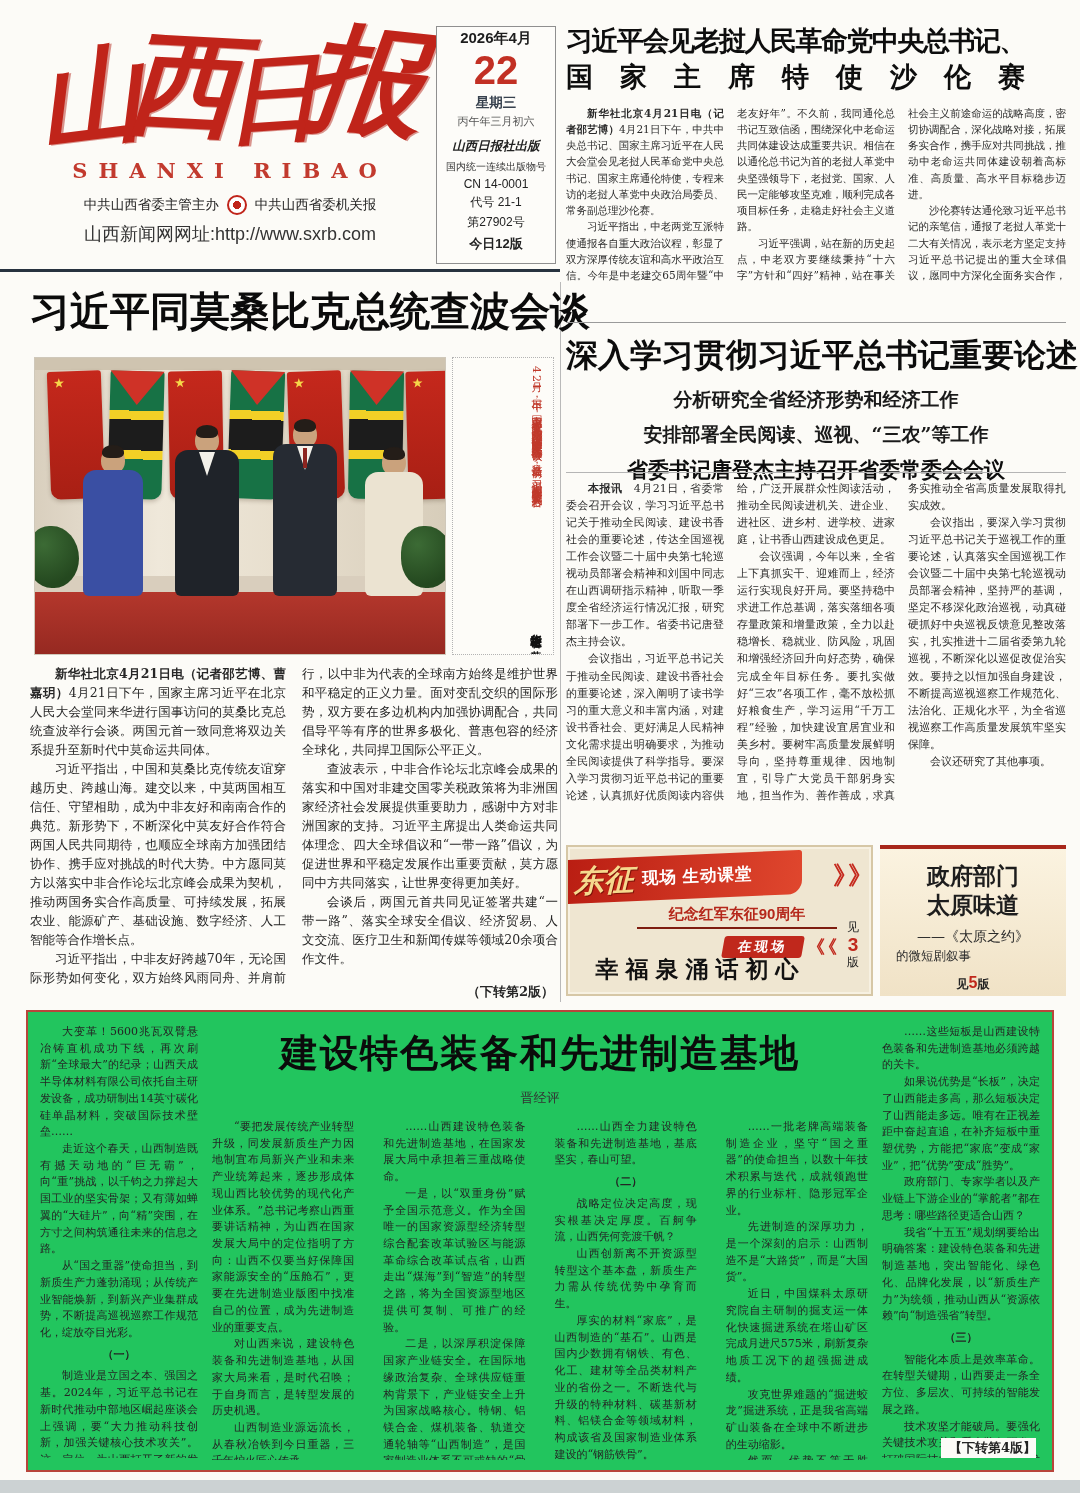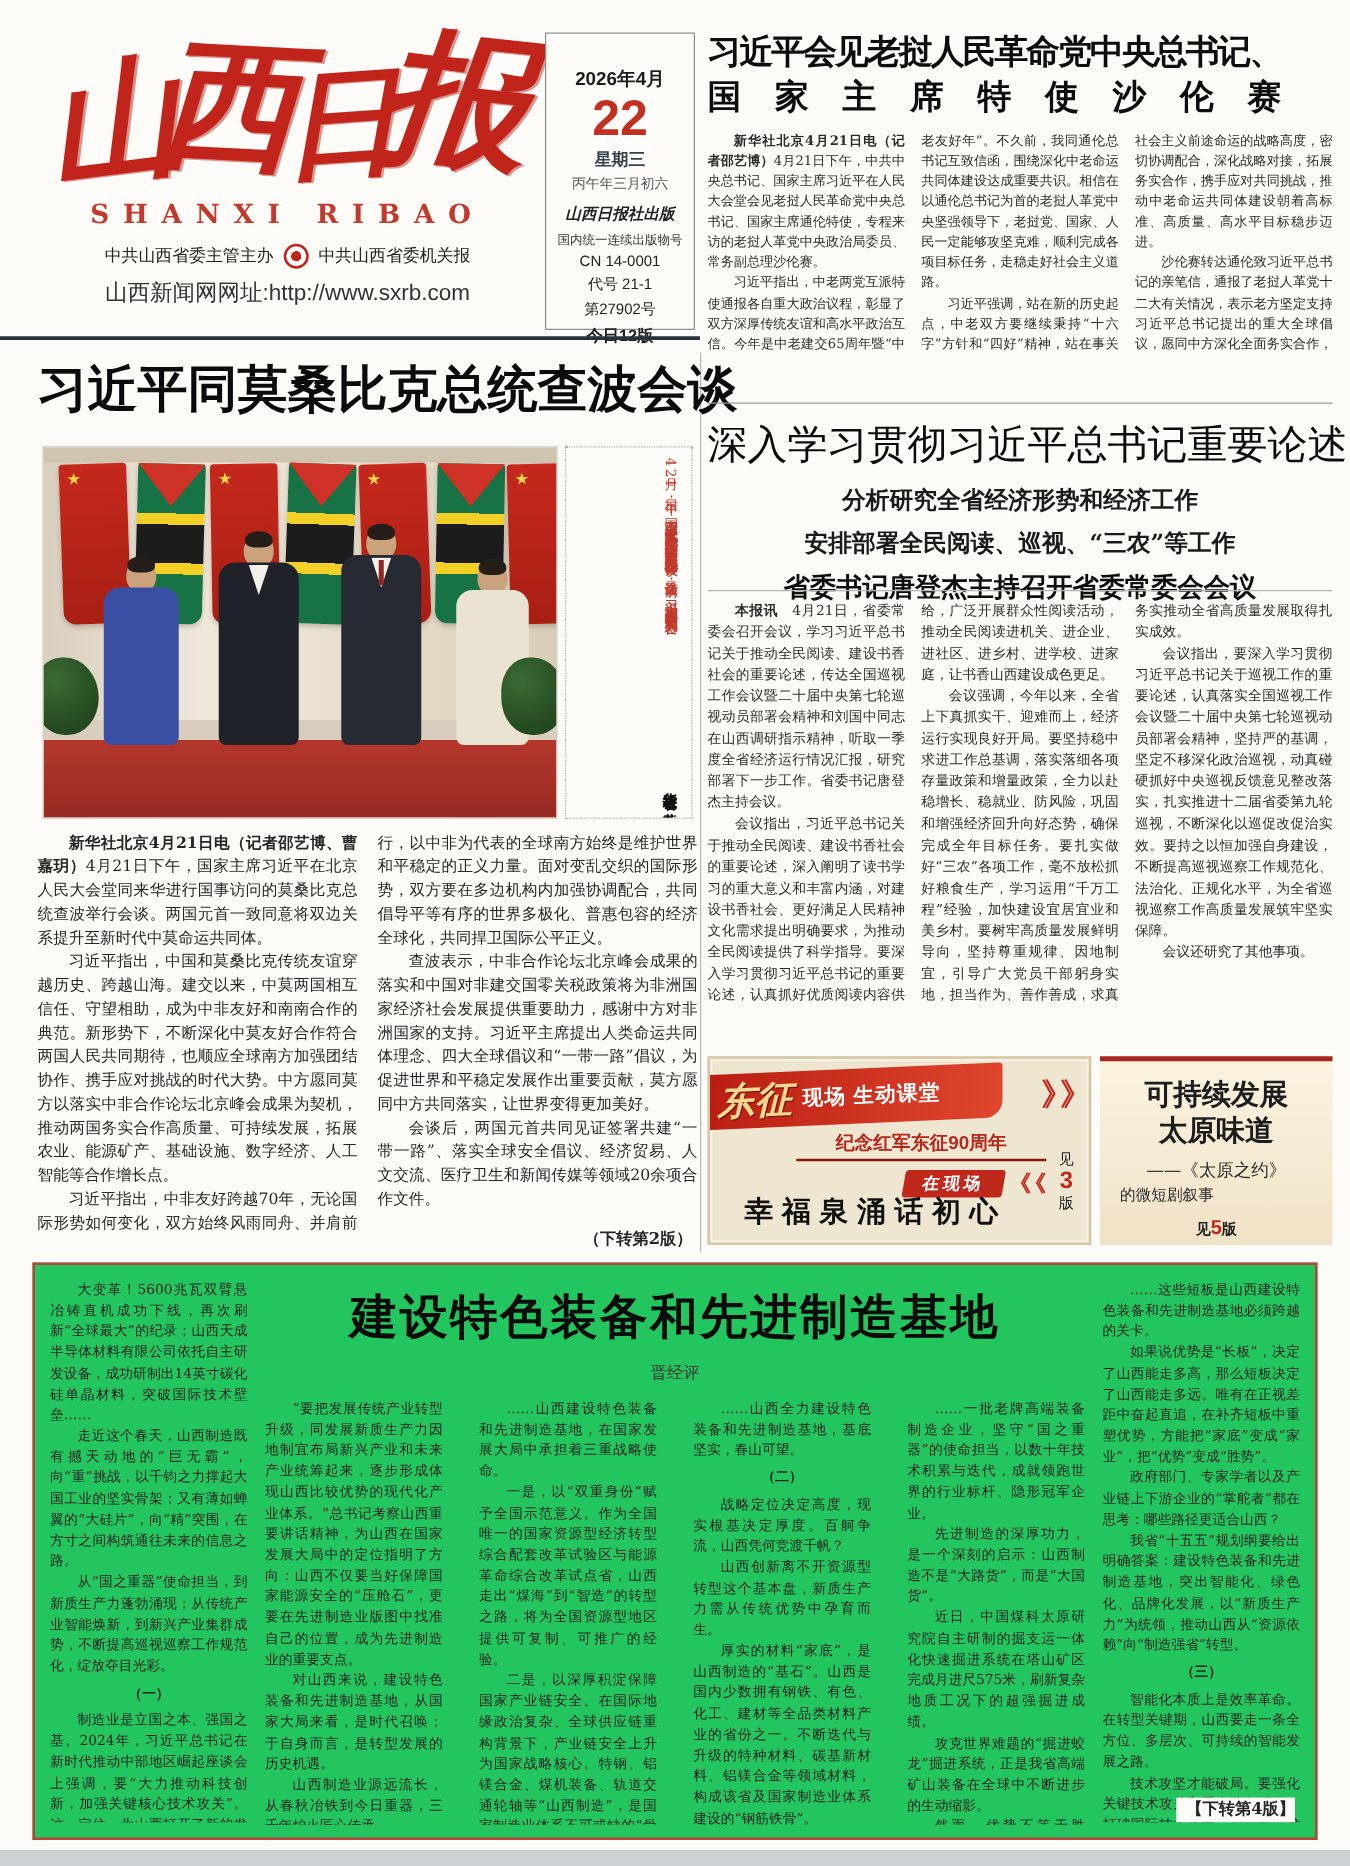--- a/index.html
+++ b/index.html
@@ -19,21 +19,21 @@
   .mast-title .ch3 { font-size:118px; transform:rotate(6deg)  translateY(-4px); }
   .mast-pinyin { margin-top:8px; font-family:"DejaVu Serif",serif; font-size:21px; letter-spacing:11px;
                  color:#c23a2e; font-weight:bold; }
   .mast-sponsor { margin-top:12px; font-size:13.5px; color:#222; display:flex; align-items:center; justify-content:center; gap:8px; }
   .emblem { display:inline-block; width:20px; height:20px; border-radius:50%; border:2px solid #c0241a;
             background:radial-gradient(circle at 50% 50%, #c0241a 0 35%, #fff 36%); }
   .mast-site { margin-top:7px; font-size:18px; color:#333; }
 
   
   .datebox { position:absolute; left:436px; top:26px; width:120px; height:238px;
-             border:1px solid #8f8f8f; text-align:center; padding-top:27px; background:#fdfcf9; }
+             border:1px solid #8f8f8f; text-align:center; padding-top:2px; background:#fdfcf9; }
   .db-ym { font-size:15px; font-weight:bold; color:#1d1d1d; }
   .db-day { font-size:40px; font-weight:bold; color:#c23024; line-height:1.1; }
   .db-week { font-size:13.5px; font-weight:bold; color:#37414e; margin-top:2px; }
   .db-lunar { font-size:11px; color:#555; margin-top:2px; }
   .db-pub { font-family:"DejaVu Serif",serif; font-style:italic; font-weight:bold; font-size:12.5px; margin-top:9px; color:#222; }
   .db-no-label { font-size:10px; color:#333; margin-top:5px; }
   .db-no, .db-code, .db-issue { font-size:12px; color:#222; margin-top:3px; }
   .db-pages { font-size:13px; font-weight:bold; margin-top:4px; }
 
   
@@ -88,21 +88,21 @@
 
   .mz-body { position:absolute; left:30px; top:664px; width:528px; height:338px;
              column-count:2; column-gap:16px; overflow:hidden;
              font-family:"DejaVu Serif",serif; font-size:12.5px; line-height:1.52; text-align:justify; color:#262626; }
   .turn-note { position:absolute; right:4px; bottom:0; text-indent:0 !important; background:#fcfbf7;
                font-size:13px; font-weight:bold; padding-left:8px; }
 
   
   .sec-rule { position:absolute; left:566px; top:322px; width:500px; height:1px; background:#9a9a9a; }
   .prov-head { position:absolute; left:566px; top:334px; width:500px; text-align:center; }
-  .prov-kicker { font-size:32px; font-weight:normal; color:#0c0c0c; white-space:nowrap; }
+  .prov-kicker { font-size:32px; font-weight:bold; color:#0c0c0c; white-space:nowrap; }
   .prov-sub { font-family:"DejaVu Serif",serif; font-weight:bold; font-size:19px; color:#1a1a1a; margin-top:9px; }
   .prov-title { font-family:Liberation Serif, serif; font-weight:bold; font-size:21px; color:#0d0d0d; margin-top:8px; }
   .prov-rule { position:absolute; left:566px; top:472px; width:500px; height:1px; background:#b5b5b5; }
   .prov-body { position:absolute; left:566px; top:480px; width:500px; height:352px;
                column-count:3; column-gap:13px; overflow:hidden;
                font-family:"DejaVu Serif",serif; font-size:11px; line-height:1.55; text-align:justify; color:#2b2b2b; }
   .sec-mark { text-align:center; font-weight:bold; text-indent:0 !important; margin:5px 0 !important; }
 
   
   .dz-box { position:absolute; left:566px; top:845px; width:307px; height:151px;
@@ -268,21 +268,21 @@
     </div>
     <div class="dz-ref">
       <span>见</span>
       <span class="num">3</span>
       <span>版</span>
     </div>
     <div class="dz-title">幸福泉涌话初心</div>
   </div>
 
   <div class="ty-box">
-    <div class="ty-title">可持续发展</div>
+    <div class="ty-title">政府部门</div>
     <div class="ty-title">太原味道</div>
     <div class="ty-sub1">——《太原之约》</div>
     <div class="ty-sub2">的微短剧叙事</div>
     <div class="ty-ref">
       <span>见</span><span class="num">5</span><span>版</span>
     </div>
   </div>
 
   <div class="bottom-box">
     <div class="bcol side">

